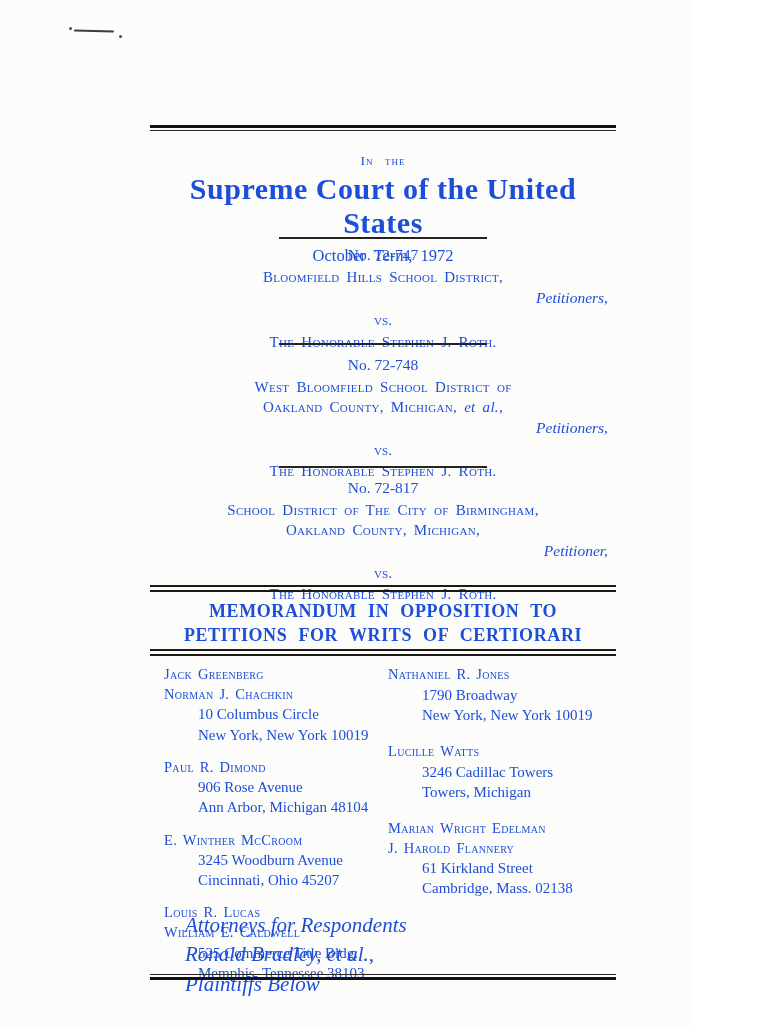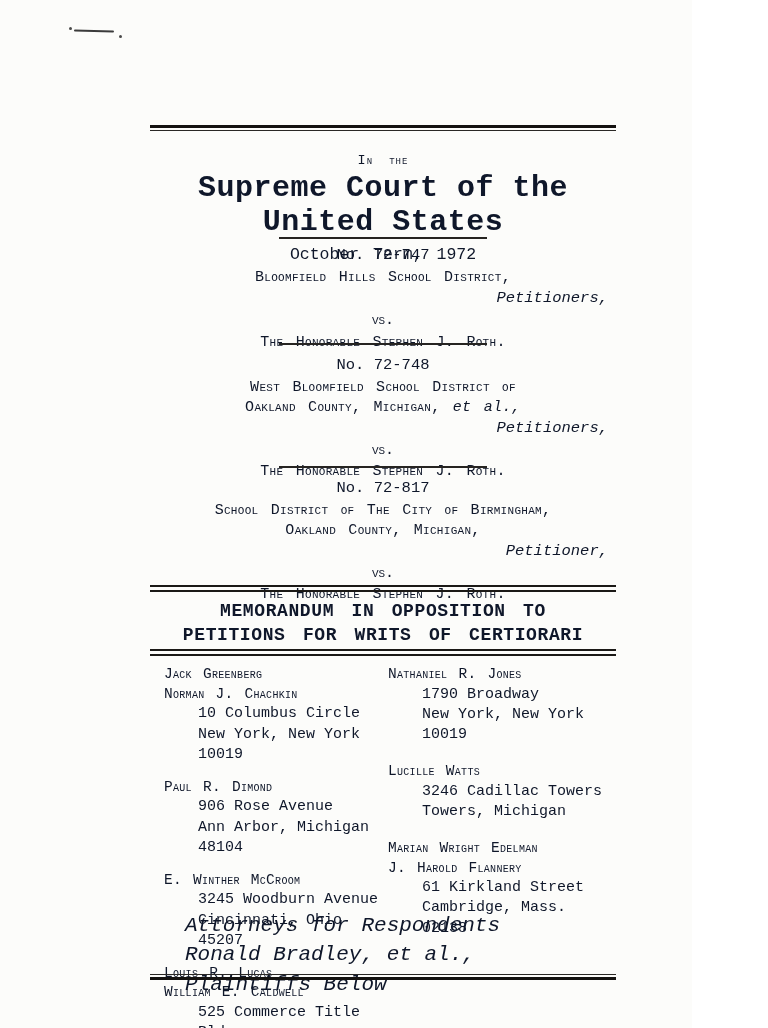--- a/index.html
+++ b/index.html
@@ -1,20 +1,20 @@
 <!DOCTYPE html>
 <html><head>
 <meta charset="utf-8">
 <style>
   html,body { margin:0; padding:0; background:#ffffff; }
   .page {
     position:relative; width:692px; height:1028px;
     background:#fcfcfa;
-    font-family:Liberation Mono, monospace;
-    color:#0f172a; overflow:hidden;
+    font-family:Liberation Serif, serif;
+    color:#1d4ed8; overflow:hidden;
   }
   .col { position:absolute; left:150px; width:466px; }
   .center { text-align:center; }
   .sc { font-variant:small-caps; }
 
   
   .rule-scotch-top { height:2px; border-top:3px solid #141210; border-bottom:1px solid #2a2825; }
   .rule-scotch-bottom { height:2px; border-top:1px solid #2a2825; border-bottom:3px solid #141210; }
   .rule-double { height:3px; border-top:2px solid #1b1916; border-bottom:2px solid #1b1916; }
   .rule-short { position:absolute; left:129px; width:208px; border-top:2px solid #262421; height:0; }

